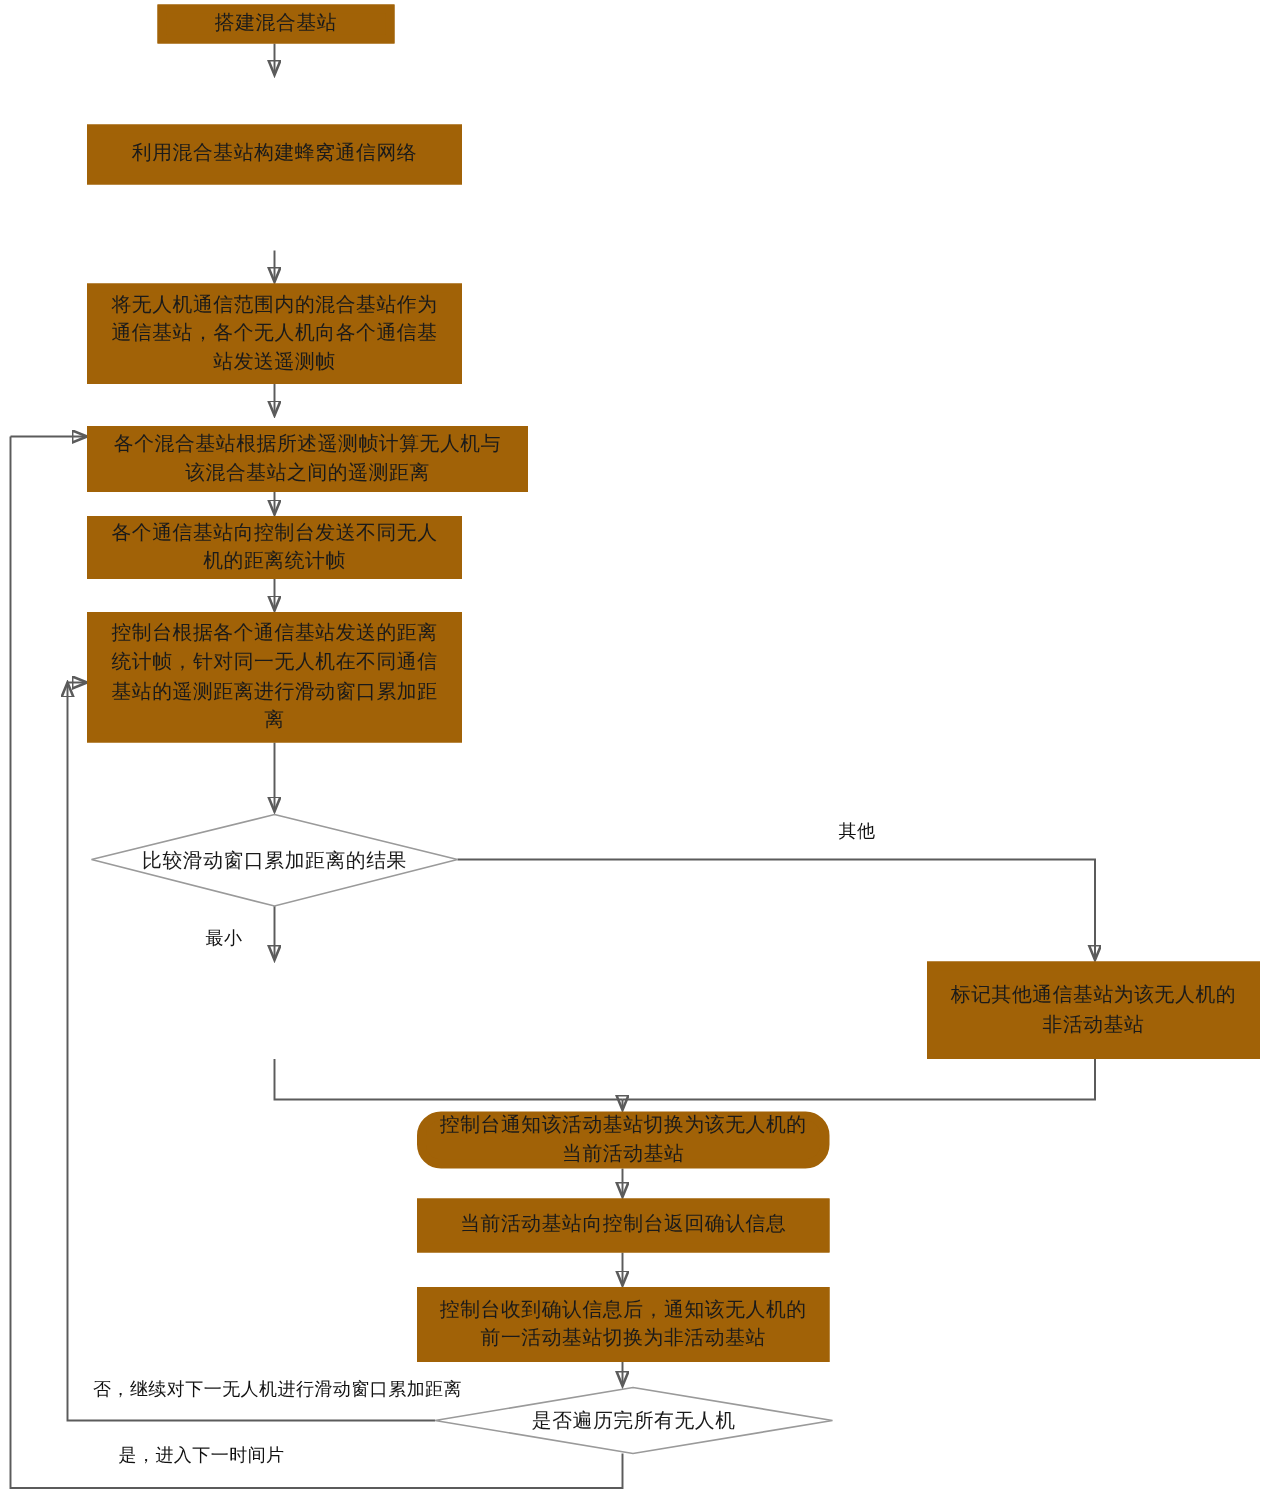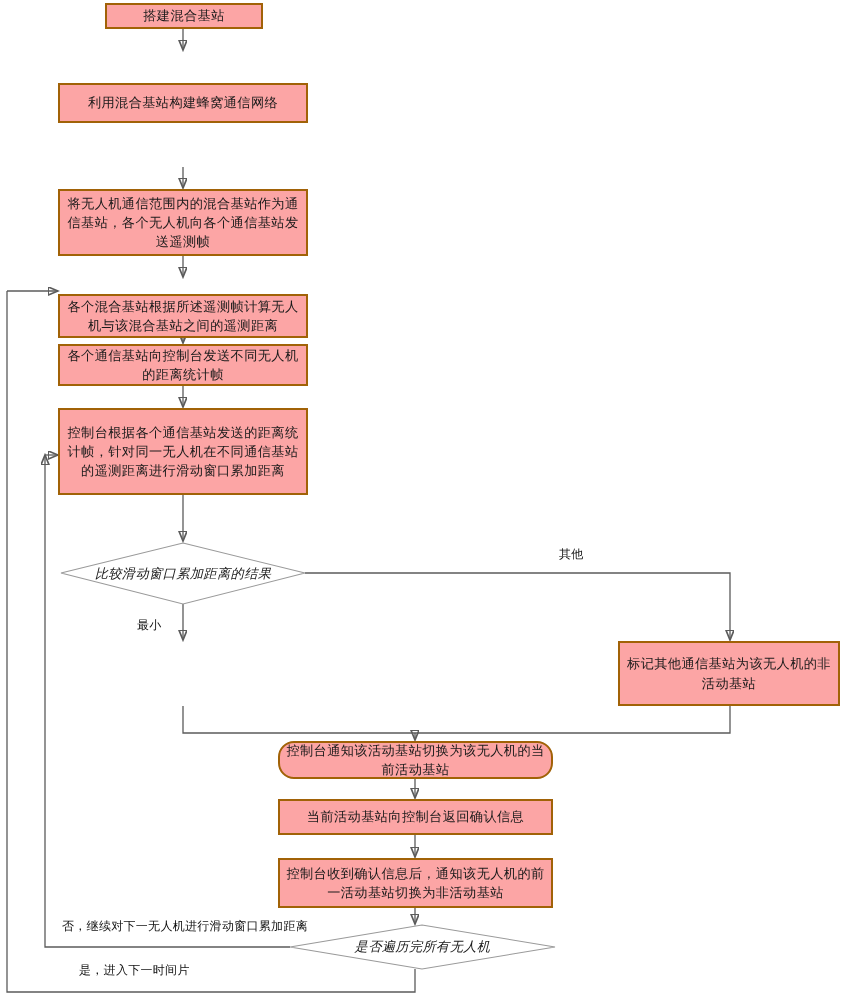--- a/index.html
+++ b/index.html
@@ -1,22 +1,22 @@
 <!DOCTYPE html>
 <html><head>
 <meta charset="utf-8">
 <style>
   html,body{margin:0;padding:0;background:#ffffff;}
   body{font-family:"DejaVu Sans","Liberation Sans",sans-serif;}
   #canvas{position:relative;width:845px;height:1000px;background:#ffffff;overflow:hidden;}
   .node{
     position:absolute;
     box-sizing:border-box;
-    border:2px solid #a16207;
-    background:#fca5a5;
+    border:6px solid #a16207;
+    background:#a16207;
     color:#1a1a1a;
     display:flex;
     align-items:center;
     justify-content:center;
     text-align:center;
     font-size:13.2px;
     line-height:1.45;
     letter-spacing:0.4px;
     padding:2px 6px;
   }
@@ -24,21 +24,21 @@
   .diamond{
     position:absolute;
     display:flex;
     align-items:center;
     justify-content:center;
     text-align:center;
     font-size:13.2px;
     color:#1a1a1a;
     letter-spacing:0.4px;
   }
-  .diamond .dtext{position:relative;z-index:2;width:86%;font-style:italic;}
+  .diamond .dtext{position:relative;z-index:2;width:86%;}
   .edge-label{
     position:absolute;
     font-size:12px;
     color:#111111;
     font-weight:normal;
     letter-spacing:0.3px;
     white-space:nowrap;
   }
   svg#wires{position:absolute;left:0;top:0;width:845px;height:1000px;pointer-events:none;}
   svg#wires line, svg#wires path, svg#wires polyline{stroke:#5b5b5b;stroke-width:1.3;fill:none;}
@@ -101,21 +101,21 @@
 
   <div class="node" style="left:58px;top:51px;width:250px;height:40px;margin-top:32px;">
     <span>利用混合基站构建蜂窝通信网络</span>
   </div>
 
 
   <div class="node" style="left:58px;top:189px;width:250px;height:67px;">
     <span>将无人机通信范围内的混合基站作为通信基站，各个无人机向各个通信基站发送遥测帧</span>
   </div>
 
-  <div class="node" style="left:58px;top:294px;width:250px;height:44px;">
+  <div class="node" style="left:58px;top:284px;width:294px;height:44px;">
     <span>各个混合基站根据所述遥测帧计算无人机与该混合基站之间的遥测距离</span>
   </div>
 
   <div class="node" style="left:58px;top:344px;width:250px;height:42px;">
     <span>各个通信基站向控制台发送不同无人机的距离统计帧</span>
   </div>
 
   <div class="node" style="left:58px;top:408px;width:250px;height:87px;justify-content:flex-end;">
     <span>控制台根据各个通信基站发送的距离统计帧，针对同一无人机在不同通信基站的遥测距离进行滑动窗口累加距离</span>
   </div>

